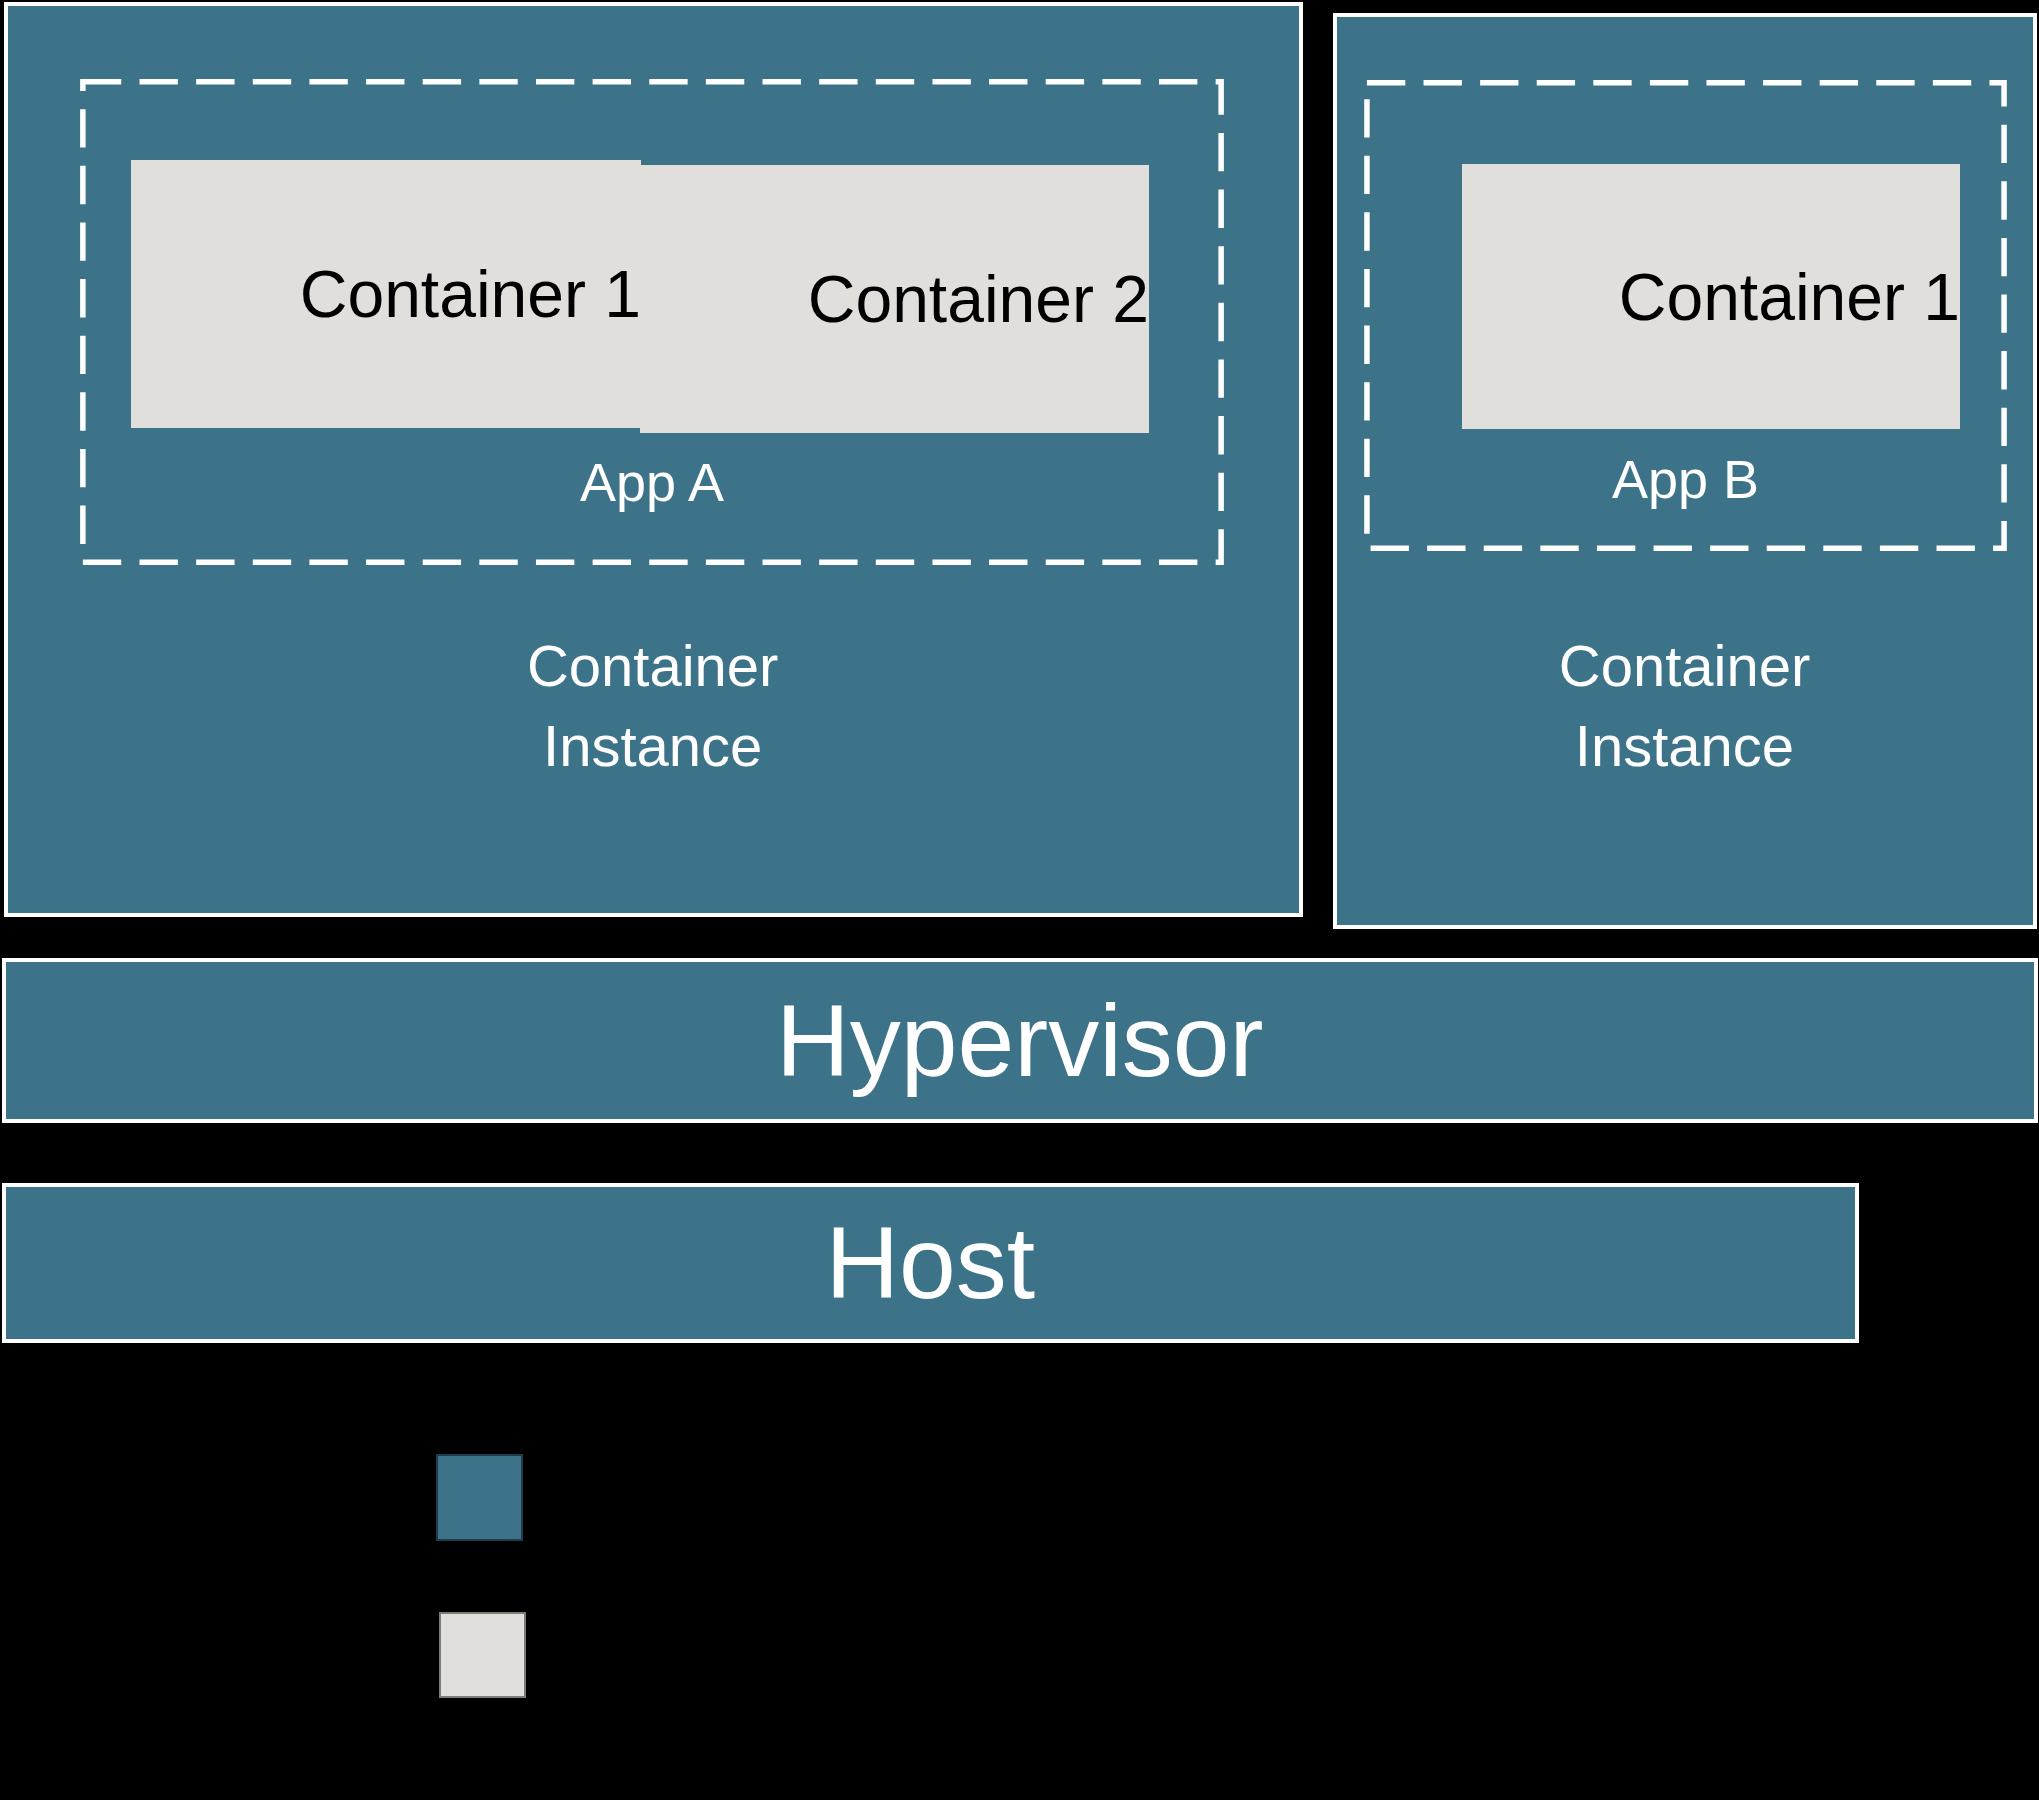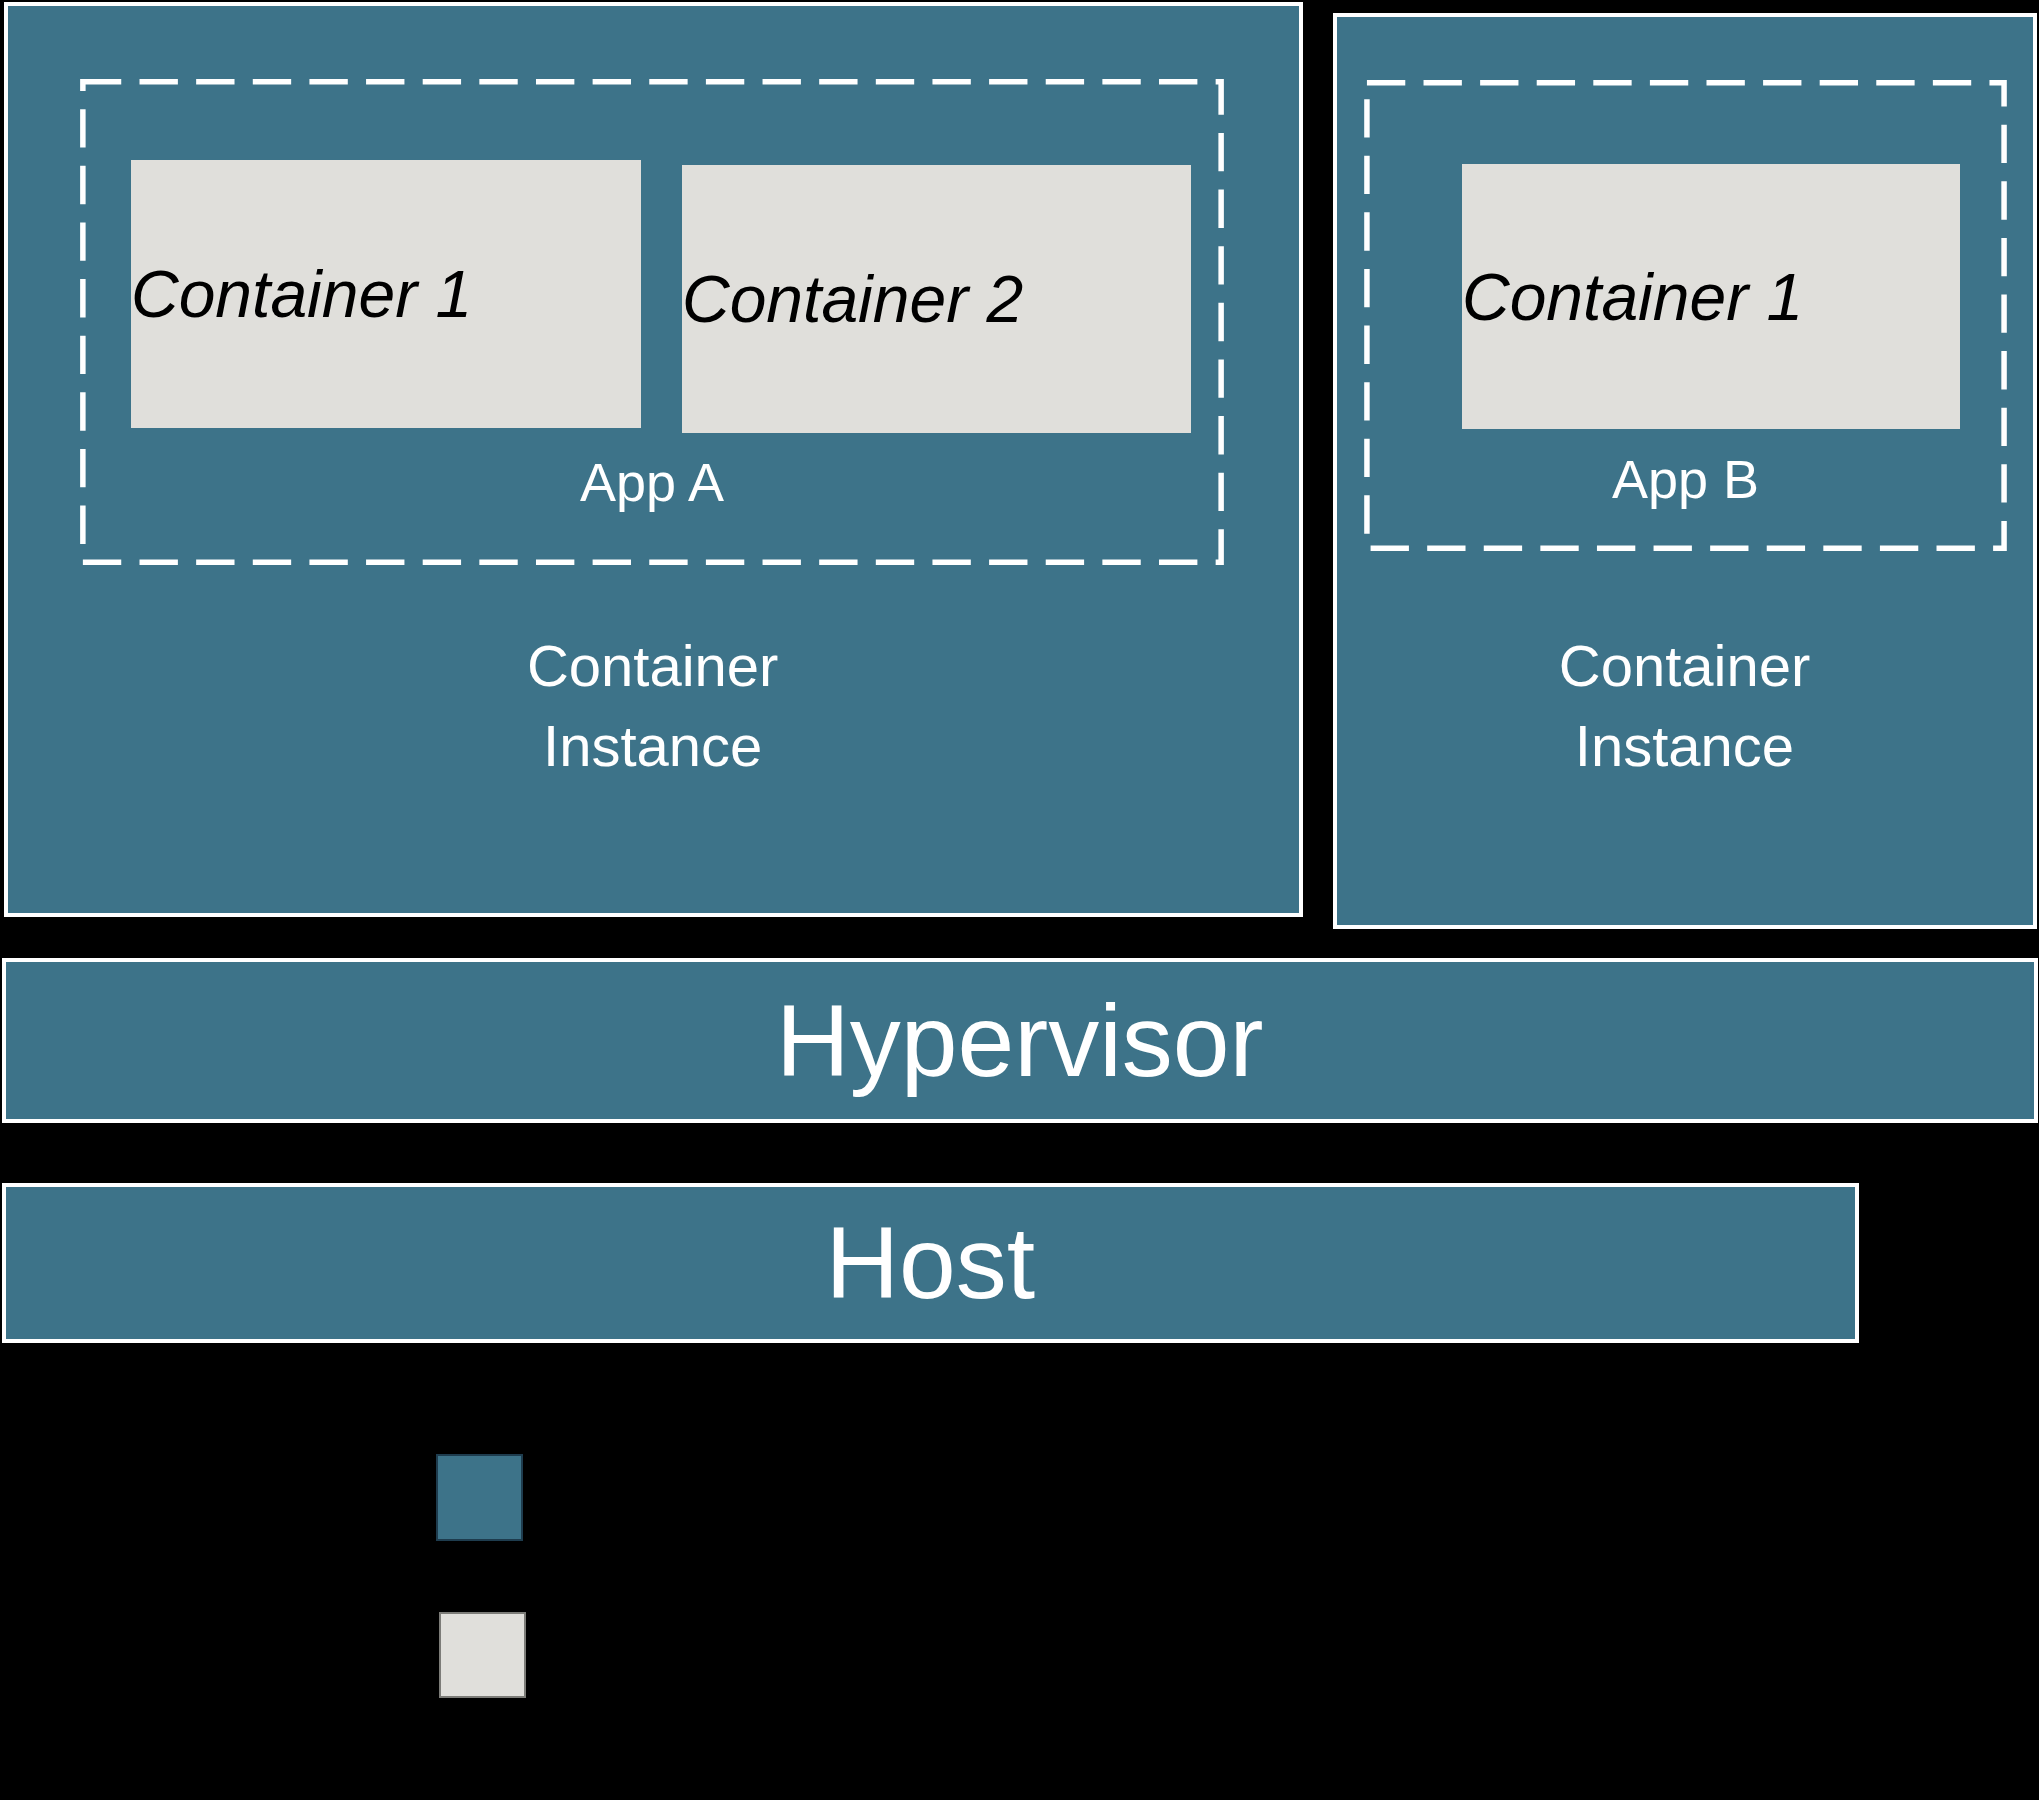--- a/index.html
+++ b/index.html
@@ -35,24 +35,23 @@
     line-height:1;
   }
 
   
   .dash-svg{position:absolute;left:0;top:0;pointer-events:none;}
 
   
   .container-box{
     background:var(--light-gray);
     color:var(--text-dark);
-    display:flex;align-items:center;justify-content:flex-start;
+    display:flex;align-items:center;justify-content:flex-end;
     font-size:66px;
     line-height:1;
-    font-style:italic;
   }
 
   .app-label{
     color:var(--white);
     font-size:54px;
     line-height:1;
     text-align:center;
   }
 
   .instance-label{
@@ -80,21 +79,21 @@
   </div>
 
   <svg class="dash-svg" style="left:80px;top:79px;" width="1144" height="486" viewBox="0 0 1252 532">
     <rect x="3" y="3" width="1246" height="526" fill="none" stroke="#FFFFFF" stroke-width="6" stroke-dasharray="42 20"></rect>
   </svg>
 
   <div class="abs container-box" style="left:131px;top:160px;width:510px;height:268px;">
     <span>Container 1</span>
   </div>
 
-  <div class="abs container-box" style="left:682px;top:165px;width:509px;height:268px;">
+  <div class="abs container-box" style="left:640px;top:165px;width:509px;height:268px;">
     <span>Container 2</span>
   </div>
 
   <div class="abs app-label" style="left:80px;top:455px;width:1144px;">App A</div>
 
   <div class="abs instance-box" style="left:1333px;top:12.8px;width:704px;height:916px;">
     <div class="instance-label abs" style="left:0;top:609px;width:695px;">
       <span class="line">Container</span>
       <span class="line">Instance</span>
     </div>

